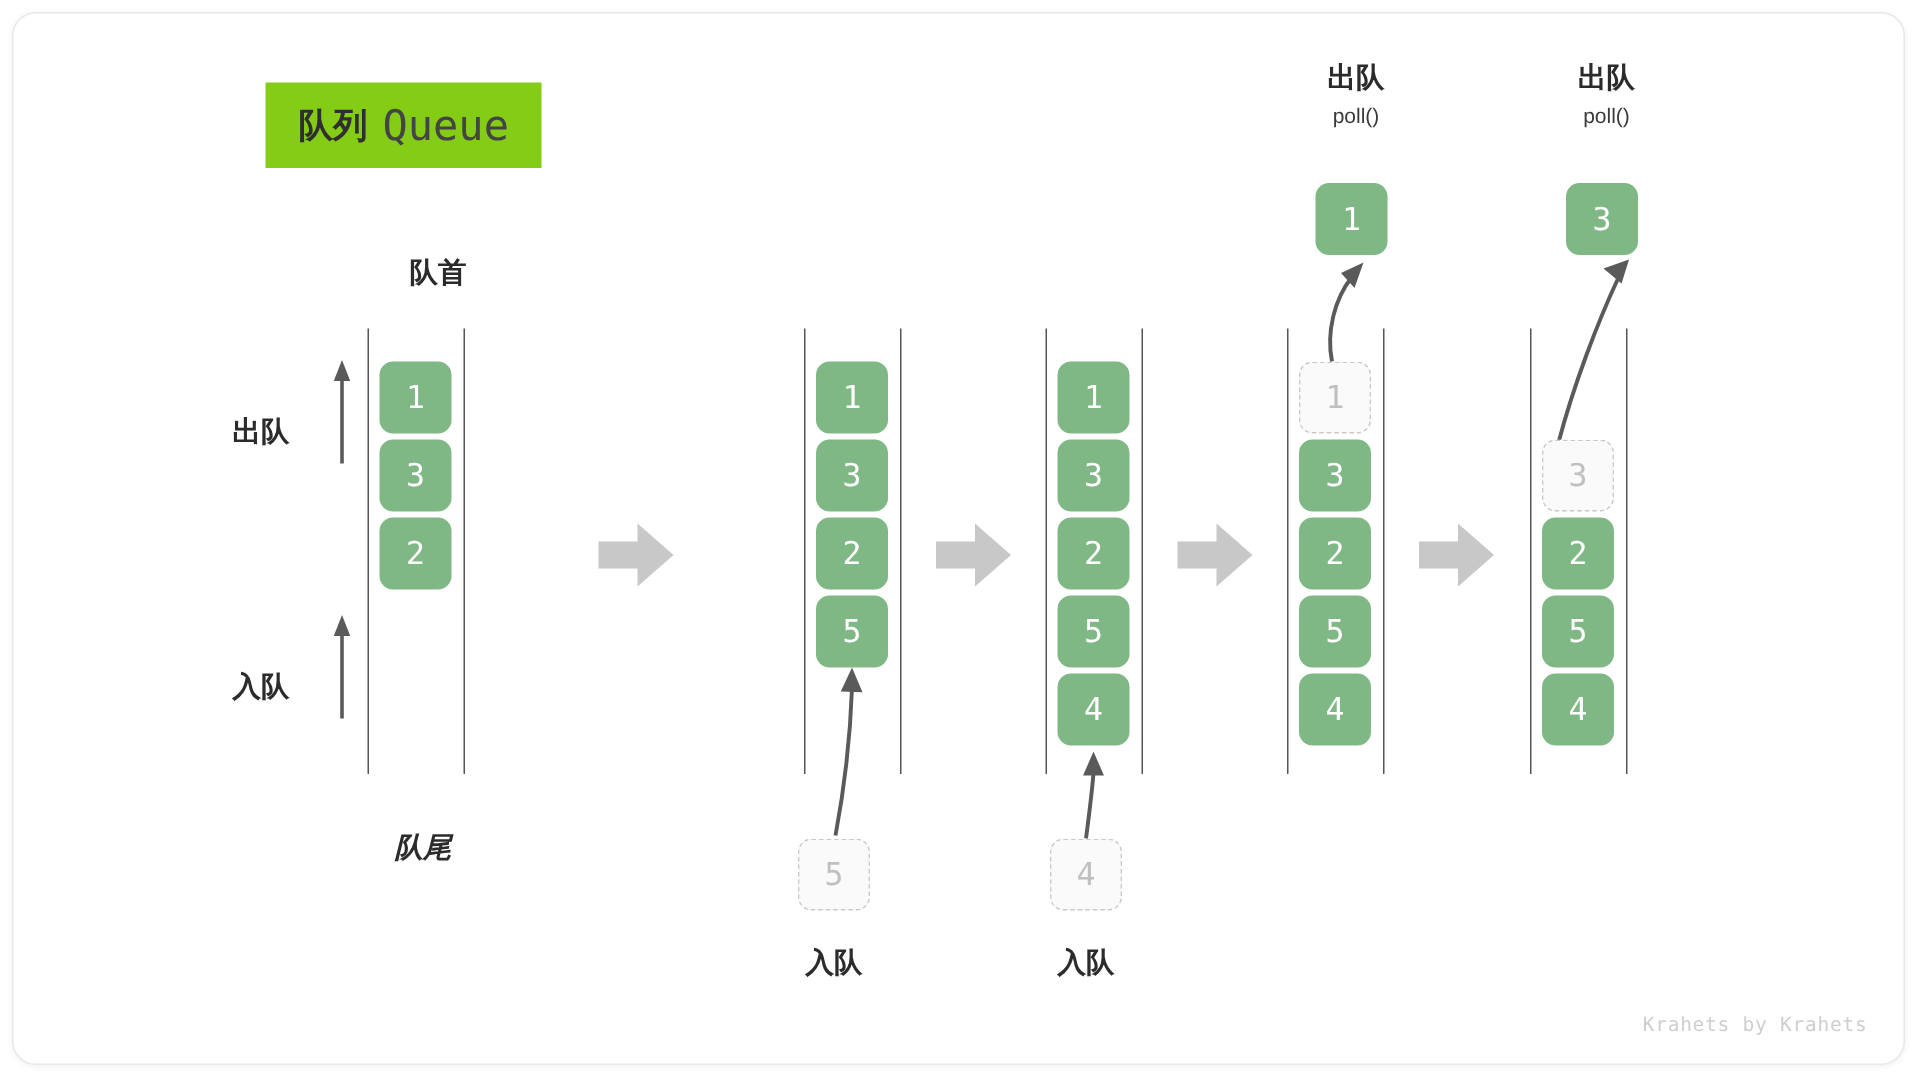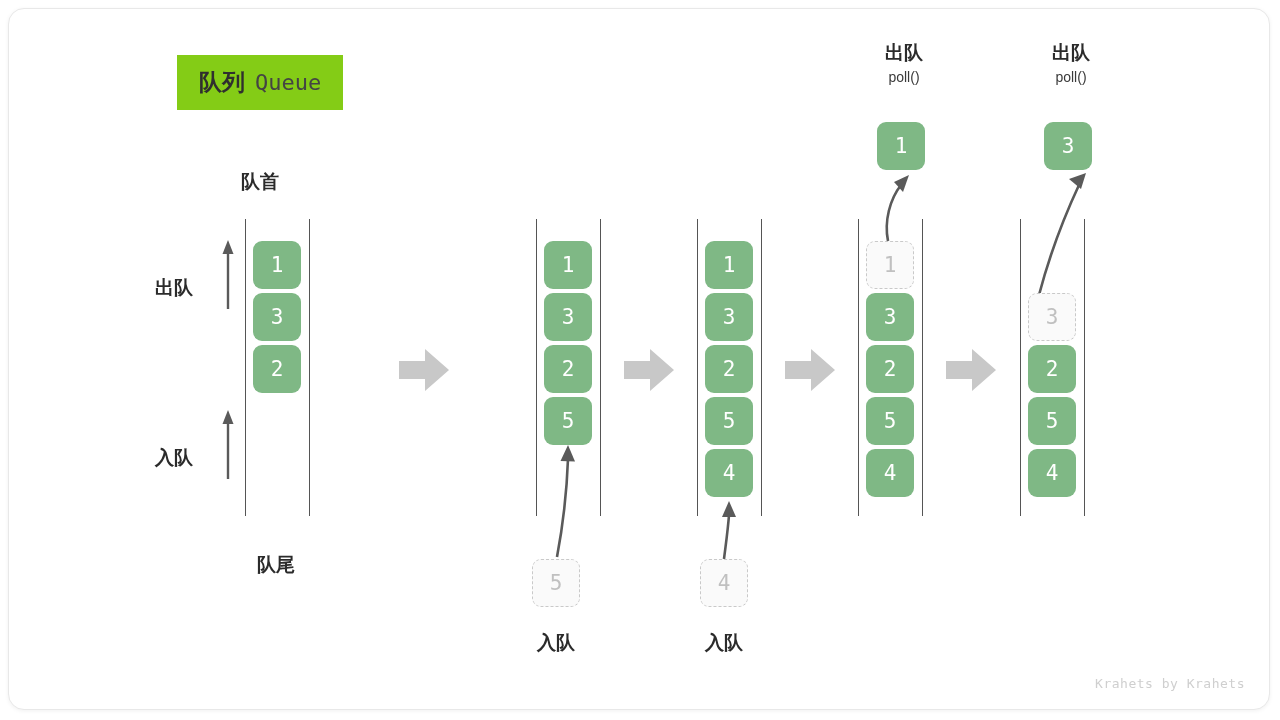--- a/index.html
+++ b/index.html
@@ -28,28 +28,28 @@
     border-radius:0;
     padding:12px 22px;
     display:flex;align-items:center;gap:10px;
     white-space:nowrap;
   }
   #title-badge .cn{
     font-size:23px;font-weight:bold;color:#2f2f2f;
     font-family:"Liberation Sans","DejaVu Sans",sans-serif;
   }
   #title-badge .en{
-    font-size:22px;color:#444;
+    font-size:28px;color:#444;
     font-family:"DejaVu Sans Mono","Liberation Mono",monospace;
   }
 
   
   .head-label{
     font-size:19px;font-weight:bold;color:#2b2b2b;
-    white-space:nowrap;text-align:left;
+    white-space:nowrap;text-align:right;
   }
   .side-label{
     font-size:19px;font-weight:bold;color:#2b2b2b;
     white-space:nowrap;
   }
   .op-label{
     text-align:center;white-space:nowrap;line-height:1.45;
   }
   .op-label .cn{
     display:block;font-size:19px;font-weight:bold;color:#2b2b2b;
@@ -88,21 +88,21 @@
 <body>
 
 <div id="card">
 
   <div class="abs" id="title-badge">
     <span class="cn">队列</span>
     <span class="en">Queue</span>
   </div>
 
   <div class="abs head-label" style="left:232px;top:160px;width:70px;">队首</div>
-  <div class="abs head-label" style="left:248px;top:543px;width:70px;">队尾</div>
+  <div class="abs head-label" style="left:222px;top:543px;width:70px;font-style:italic;">队尾</div>
 
   <div class="abs side-label" style="left:146px;top:266px;">出队</div>
   <svg class="abs" style="left:210px;top:230px;" width="18" height="70">
     <line x1="9" y1="70" x2="9" y2="14" stroke="#5a5a5a" stroke-width="2.4"></line>
     <polygon points="9,1 3.5,15 14.5,15" fill="#5a5a5a"></polygon>
   </svg>
 
   <div class="abs side-label" style="left:146px;top:436px;">入队</div>
   <svg class="abs" style="left:210px;top:400px;" width="18" height="70">
     <line x1="9" y1="70" x2="9" y2="14" stroke="#5a5a5a" stroke-width="2.4"></line>

